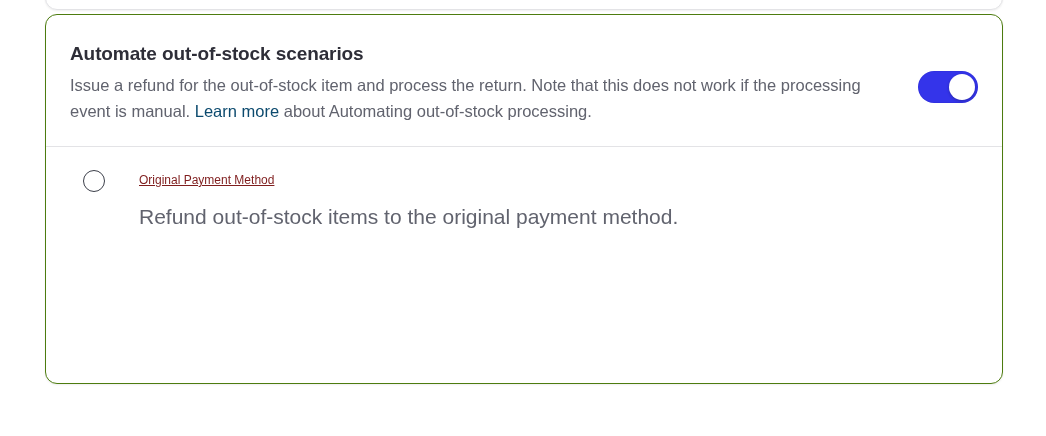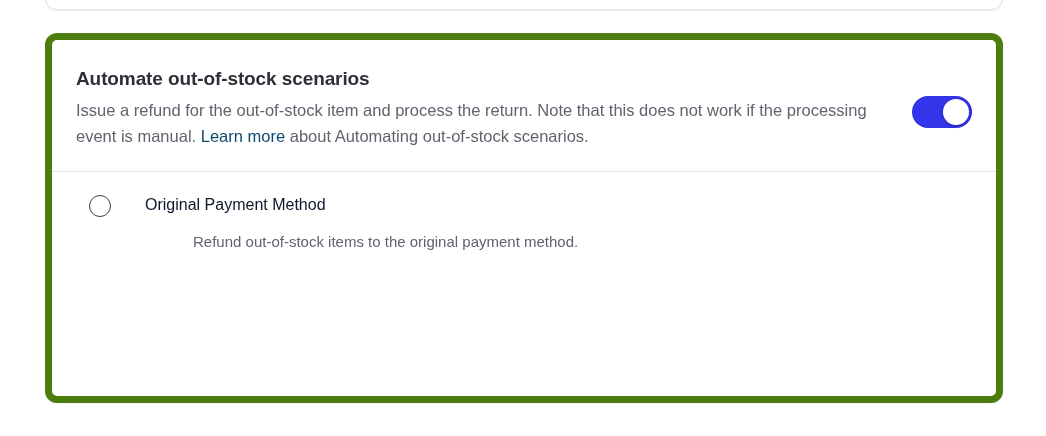--- a/index.html
+++ b/index.html
@@ -32,25 +32,25 @@
     border: 1px solid #e3e3e6;
     border-radius: 12px;
     box-shadow: 0 1px 2px rgba(26, 26, 35, 0.07);
     box-sizing: border-box;
   }
 
   
   .card {
     position: absolute;
     left: 45px;
-    top: 33px;
+    top: 14px;
     width: 958px;
     height: 370px;
     background: #ffffff;
-    border: 7px solid #4d7c0f;
+    border: 1px solid #4d7c0f;
     border-radius: 12px;
     box-shadow: 0 1px 2px rgba(26, 26, 35, 0.07);
     box-sizing: border-box;
   }
 
   .card-header {
     position: relative;
     padding: 27px 24px 22px 24px;
     box-sizing: border-box;
   }
@@ -149,49 +149,49 @@
     position: absolute;
     left: 7px;
     top: 7px;
     width: 8px;
     height: 8px;
     border-radius: 50%;
     background: #ffffff;
   }
 
   .option-label {
-    font-size: 16px;
-    color: #0f172a;
+    font-size: 12px;
+    color: #7f1d1d;
     line-height: 22px;
     display: block;
     cursor: pointer;
+    text-decoration: underline;
   }
 
   .option-desc {
-    font-size: 15px;
+    font-size: 21px;
     color: #61636e;
     line-height: 22px;
     display: block;
     margin-top: 15px;
-    margin-left: 48px;
   }
 </style>
 </head>
 <body>
 
 <div class="page">
 
   <div class="card-prev"></div>
 
   <div class="card">
 
     <div class="card-header">
       <div class="header-text">
         <div class="card-title">Automate out-of-stock scenarios</div>
-        <p class="card-desc"><span>Issue a refund for the out-of-stock item and process the return. Note that this does not work if the processing event is manual. </span><a class="learn-more" href="#">Learn more</a><span> about Automating out-of-stock scenarios.</span></p>
+        <p class="card-desc"><span>Issue a refund for the out-of-stock item and process the return. Note that this does not work if the processing event is manual. </span><a class="learn-more" href="#">Learn more</a><span> about Automating out-of-stock processing.</span></p>
       </div>
 
       <div class="toggle">
         <div class="knob"></div>
       </div>
     </div>
 
     <div class="divider"></div>
 
     <div class="options">

